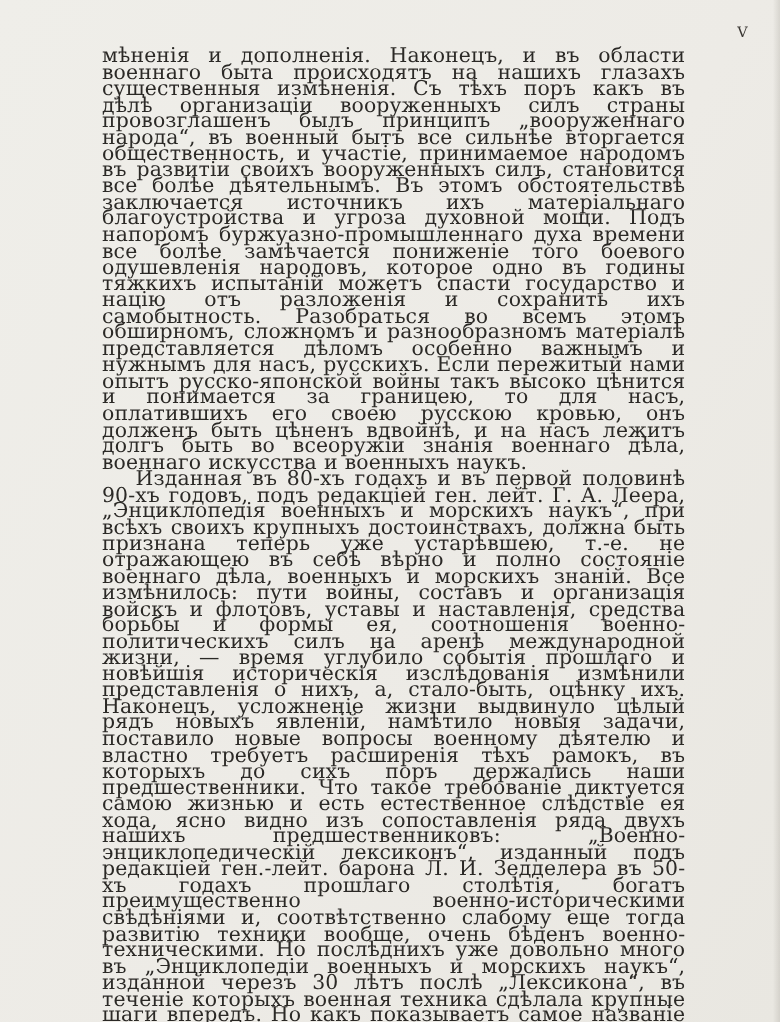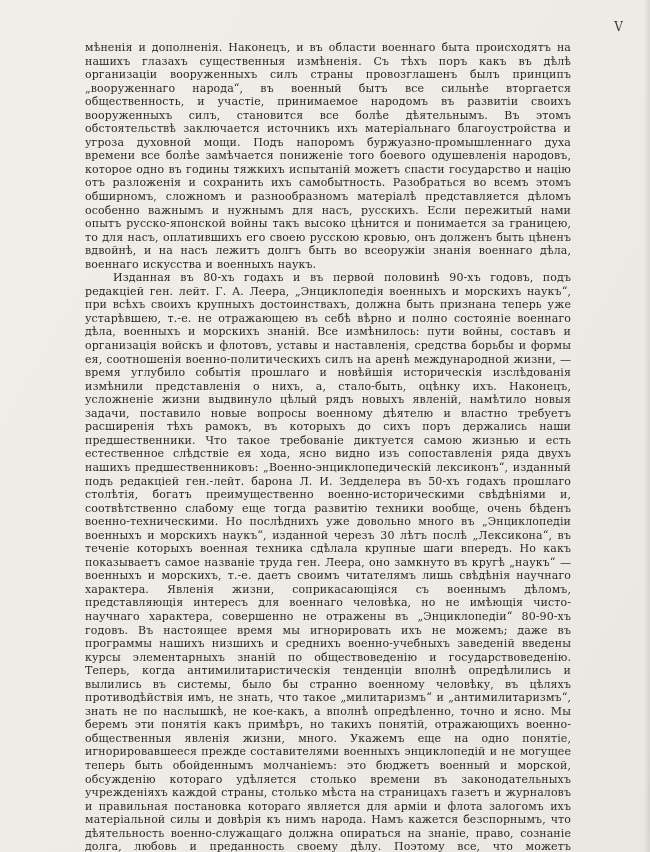--- a/index.html
+++ b/index.html
@@ -26,21 +26,21 @@
     color: #3a3733;
   }
   .text-block {
     position: absolute;
     top: 41px;
     left: 85px;
     width: 486px;
   }
   .text-block p {
     margin: 0;
-    font-size: 11px;
+    font-size: 17px;
     line-height: 13.55px;
     text-align: justify;
     letter-spacing: 0.1px;
     word-spacing: 0.4px;
     color: #2b2926;
     text-rendering: optimizeLegibility;
   }
   .text-block p.indent {
     text-indent: 28px;
   }

